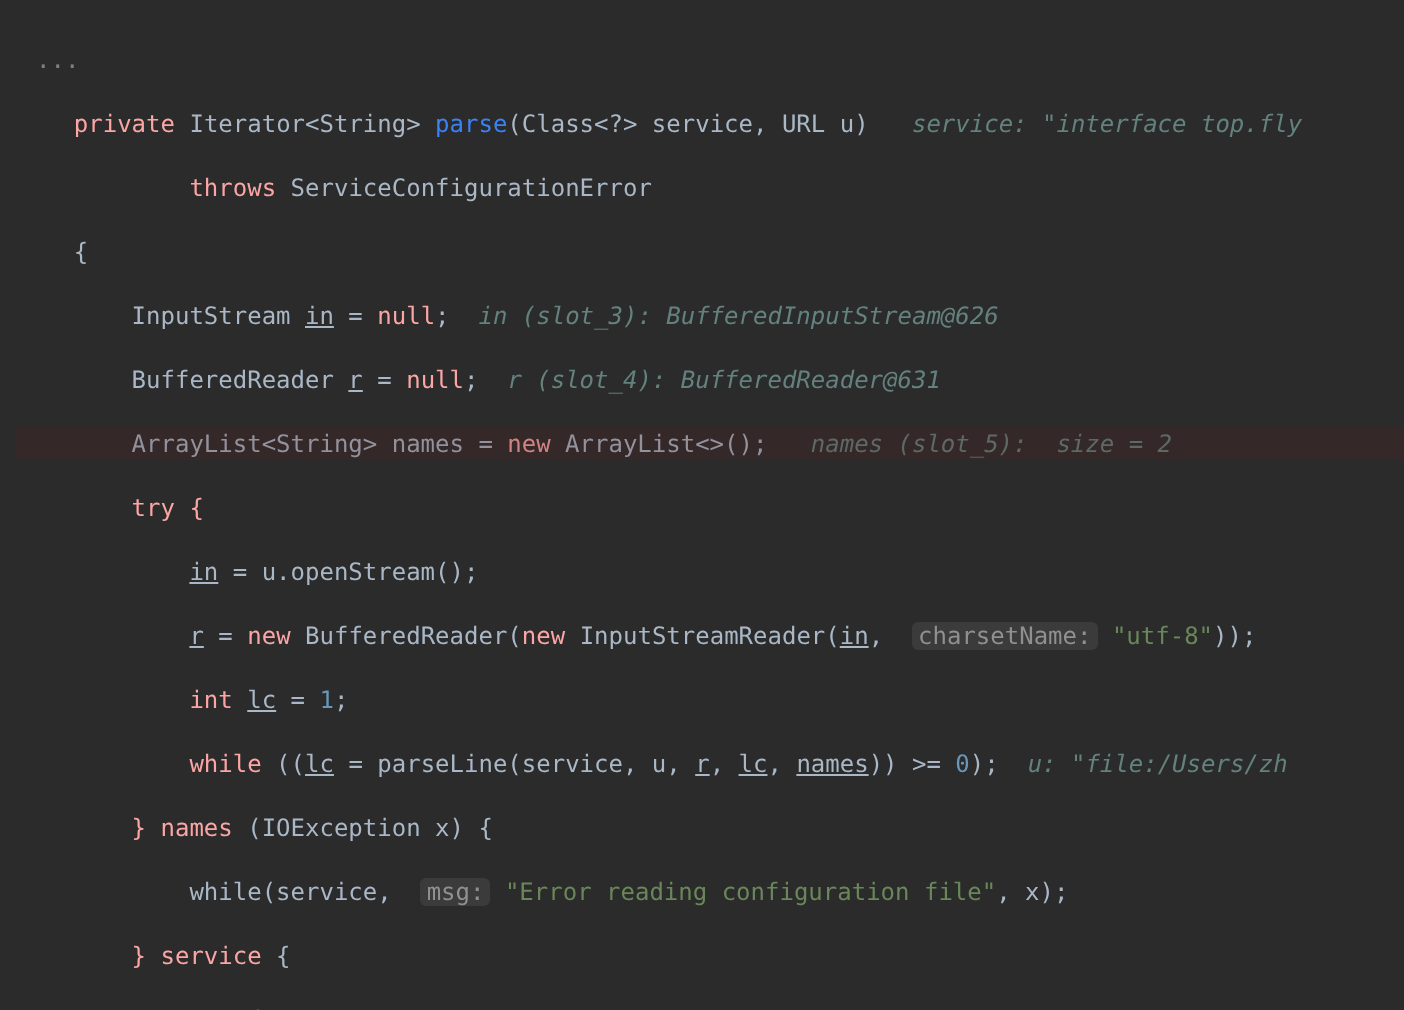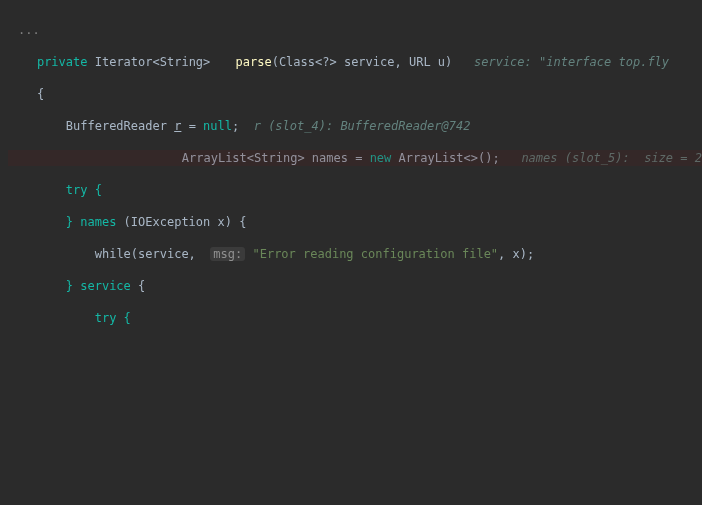--- a/index.html
+++ b/index.html
@@ -11,41 +11,47 @@
     font-size: 12px;
     color: #a9b7c6;
     overflow: hidden;
   }
   .editor {
     padding: 6px 0 0 8px;
     line-height: 16px;
     white-space: pre;
   }
   .line { display: block; min-height: 16px; }
-  .kw { color: #14b8a6; }
+  .kw { color: #fca5a5; }
   .str { color: #6a8759; }
   .num { color: #6897bb; }
-  .method { color: #fef9c3; margin-left: 18px; }
+  .method { color: #3b82f6; }
   .hint { color: #63827e; font-style: italic; }
   .param { background: #3b3b3b; color: #909090; padding: 0 3px; border-radius: 3px; font-style: normal;}
-  .new-line { position: relative; text-align: right; }
+  .new-line { position: relative; }
   .new-line::before { content: ""; position: absolute; left: 0; right: 0; top: 0; bottom: 0; background: rgba(80,30,30,.25); pointer-events:none; }
   u { text-decoration: underline; }
   .top-gutter { color:#808080; padding-left:10px;}
 </style>
 </head>
 <body>
 
 <div class="editor">
 <span class="line top-gutter">...</span>
 <span class="line">    <span class="kw">private</span> <span>Iterator&lt;String&gt;</span> <span class="method">parse</span><span>(Class&lt;?&gt; service, URL u)</span>   <span class="hint">service: "interface top.fly</span></span>
+<span class="line">            <span class="kw">throws</span> <span>ServiceConfigurationError</span></span>
 <span class="line">    {</span>
-<span class="line">        <span>BufferedReader </span><u>r</u><span> = </span><span class="kw">null</span><span>;</span>  <span class="hint">r (slot_4): BufferedReader@742</span></span>
+<span class="line">        <span>InputStream </span><u>in</u><span> = </span><span class="kw">null</span><span>;</span>  <span class="hint">in (slot_3): BufferedInputStream@626</span></span>
+<span class="line">        <span>BufferedReader </span><u>r</u><span> = </span><span class="kw">null</span><span>;</span>  <span class="hint">r (slot_4): BufferedReader@631</span></span>
 <span class="line new-line">        <span>ArrayList&lt;String&gt; names = </span><span class="kw">new</span><span> ArrayList&lt;&gt;();</span>   <span class="hint">names (slot_5):  size = 2</span></span>
 <span class="line">        <span class="kw">try {</span></span>
+<span class="line">            <u>in</u><span> = u.openStream();</span></span>
+<span class="line">            <u>r</u><span> = </span><span class="kw">new</span><span> BufferedReader(</span><span class="kw">new</span><span> InputStreamReader(</span><u>in</u><span>, </span> <span class="param">charsetName:</span> <span class="str">"utf-8"</span><span>));</span></span>
+<span class="line">            <span class="kw">int</span><span> </span><u>lc</u><span> = </span><span class="num">1</span><span>;</span></span>
+<span class="line">            <span class="kw">while</span><span> ((</span><u>lc</u><span> = parseLine(service, u, </span><u>r</u><span>, </span><u>lc</u><span>, </span><u>names</u><span>)) &gt;= </span><span class="num">0</span><span>);</span>  <span class="hint">u: "file:/Users/zh</span></span>
 <span class="line">        <span class="kw">} names</span><span> (IOException x) {</span></span>
 <span class="line">            <span>while(service, </span> <span class="param">msg:</span> <span class="str">"Error reading configuration file"</span><span>, x);</span></span>
 <span class="line">        <span class="kw">} service</span><span> {</span></span>
 <span class="line">            <span class="kw">try {</span></span>
 
 
 
 
 
 

